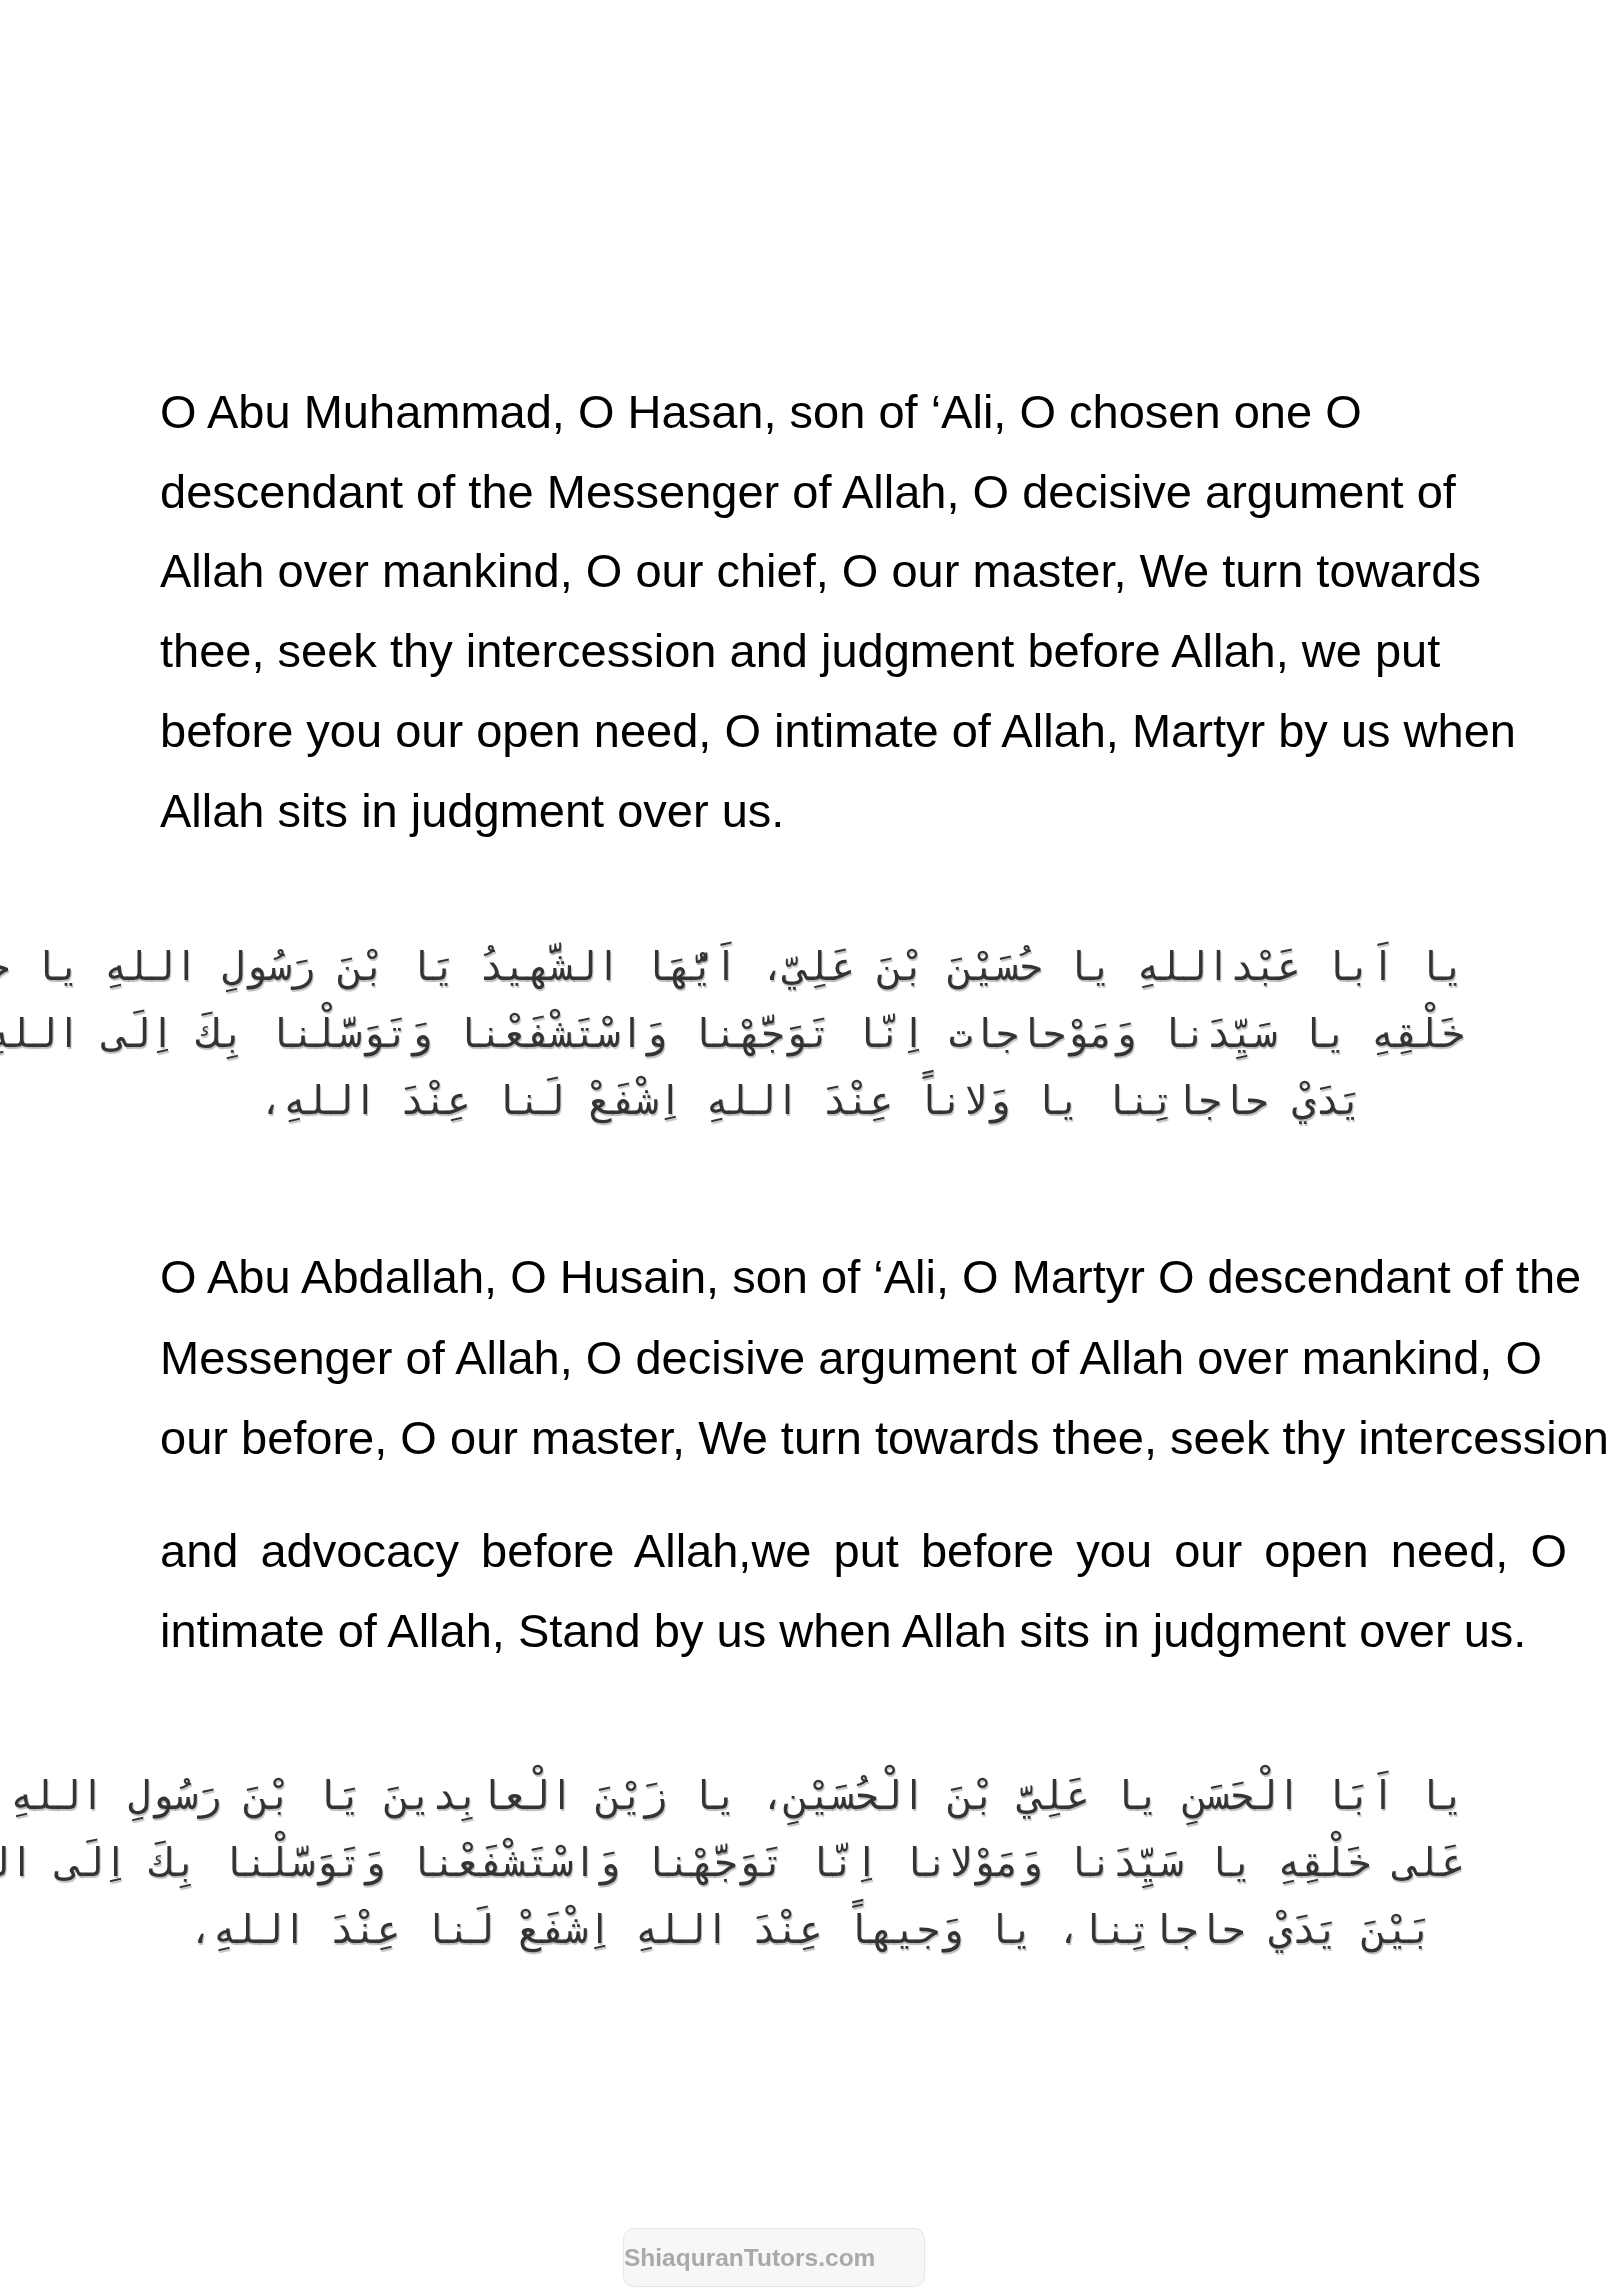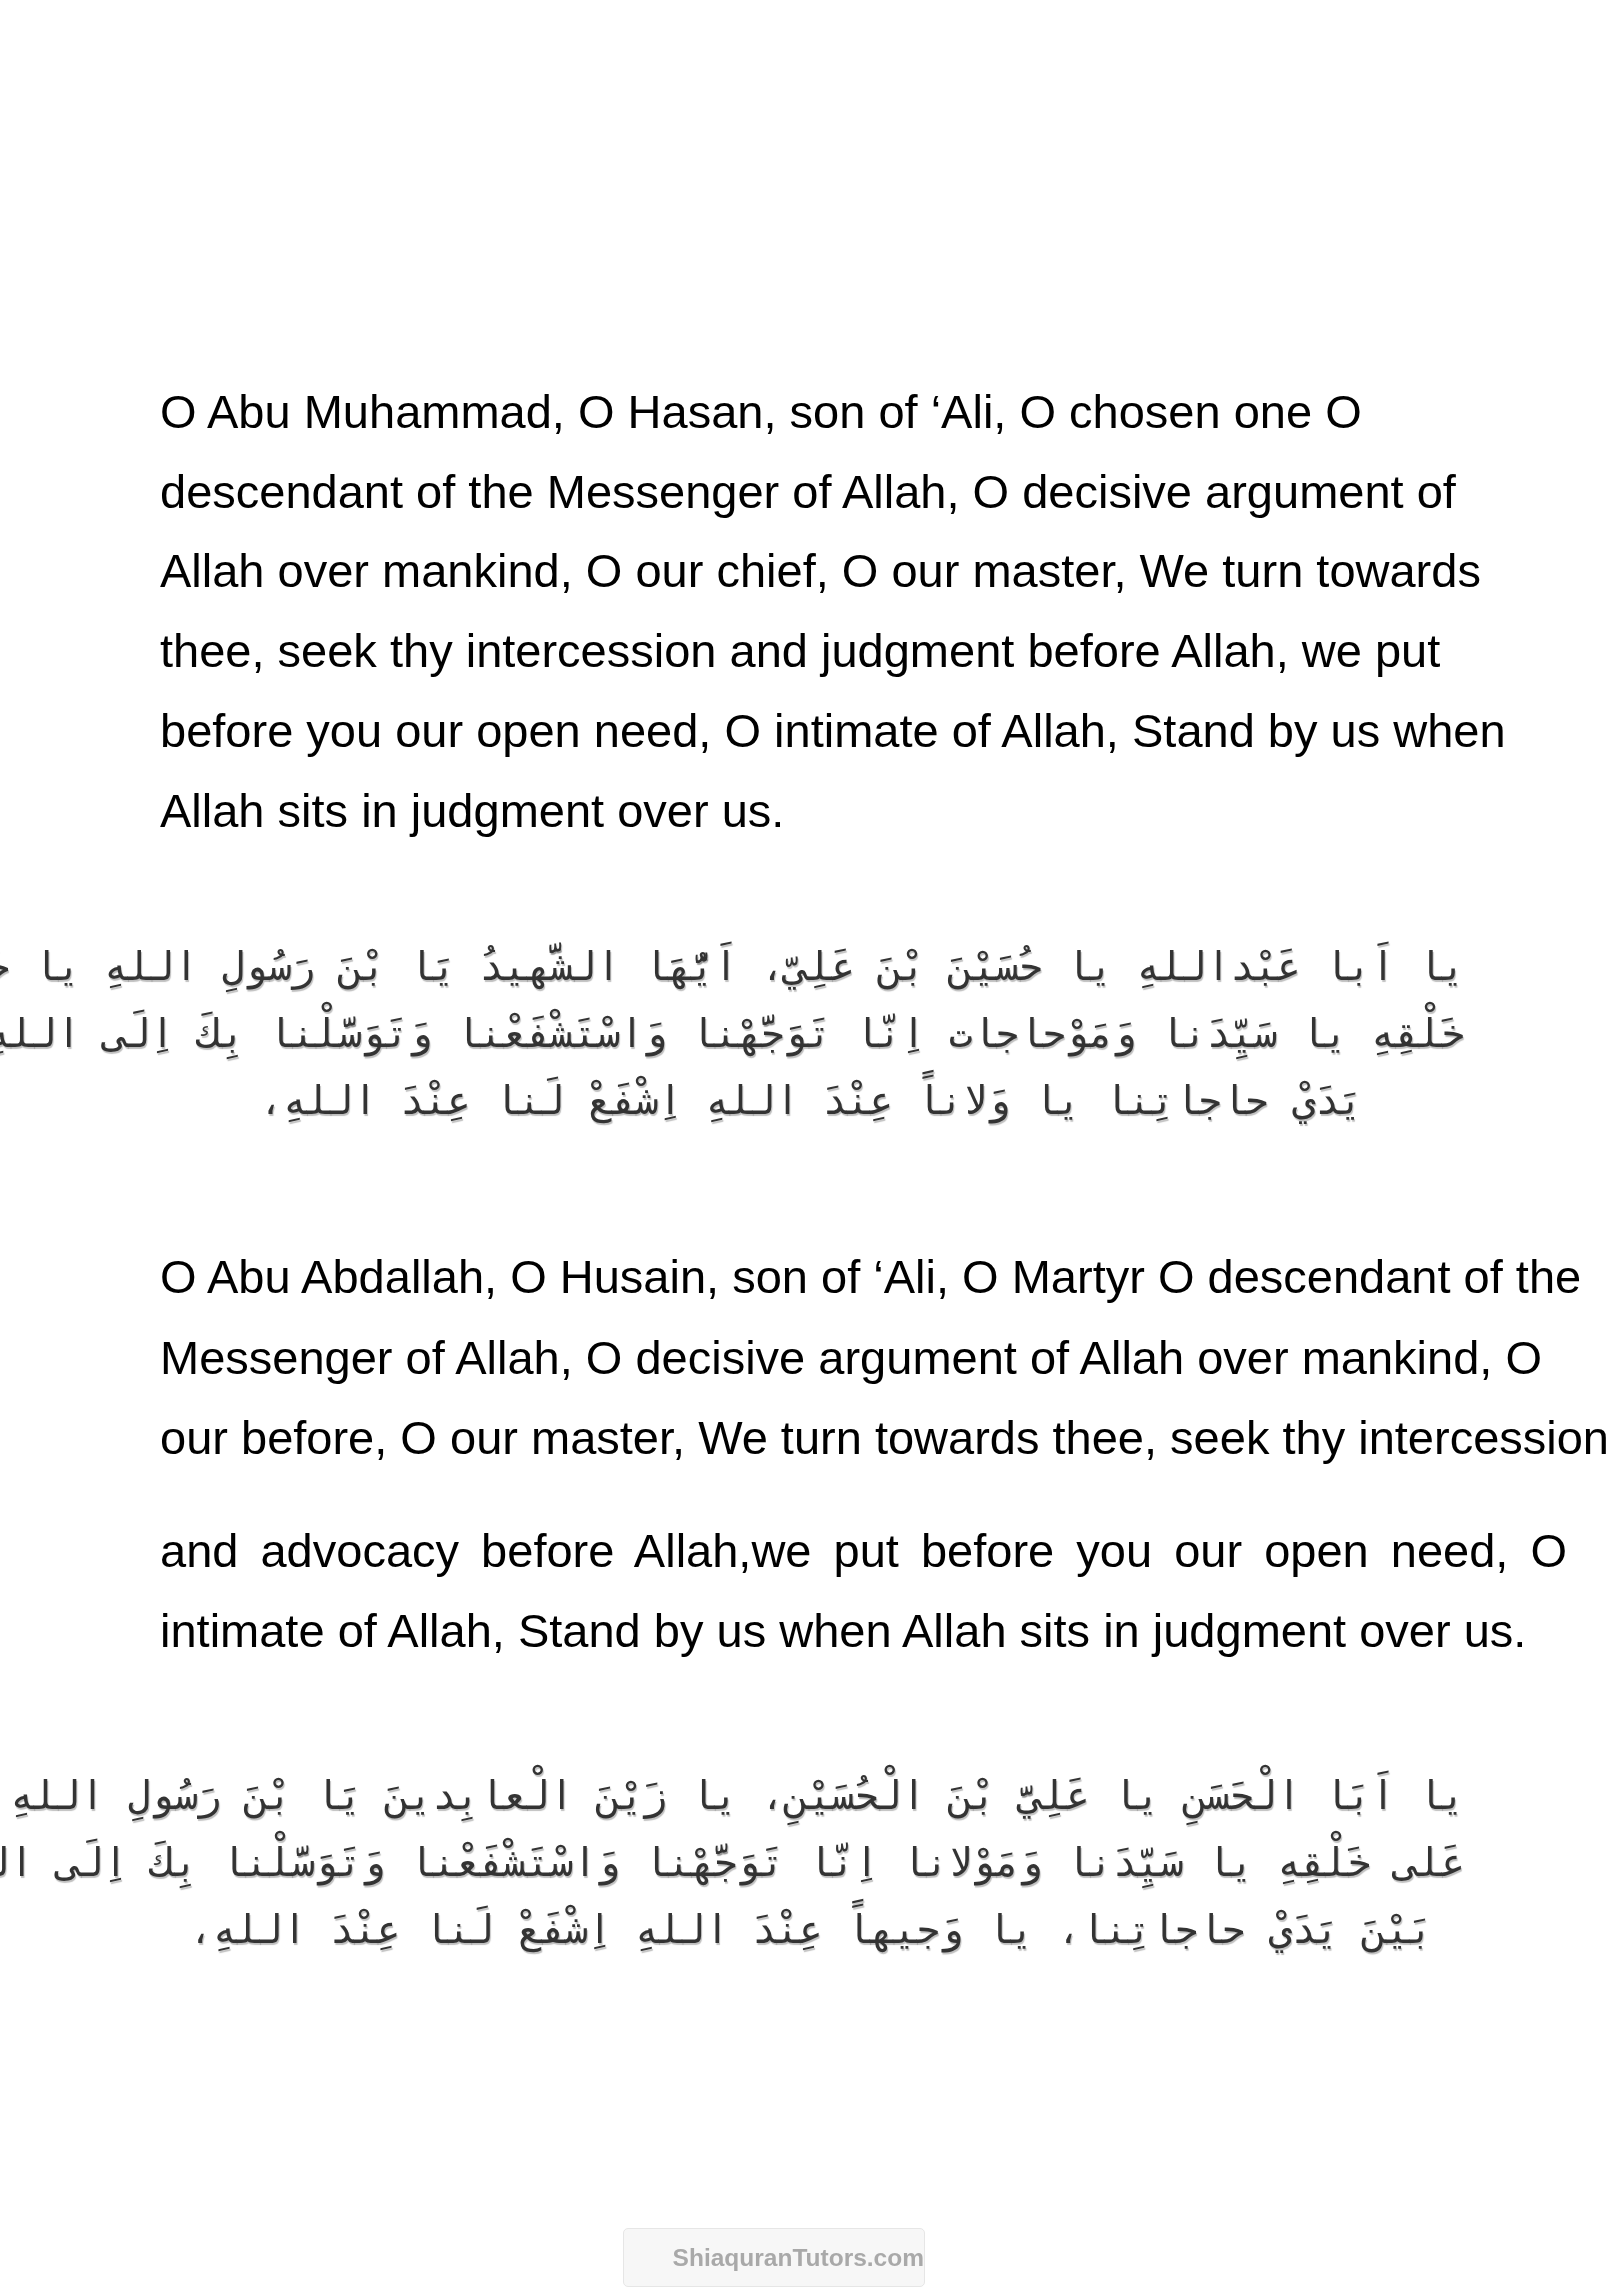--- a/index.html
+++ b/index.html
@@ -35,42 +35,42 @@
     white-space: nowrap;
   }
   .watermark {
     position: absolute;
     left: 623px;
     top: 2228px;
     width: 302px;
     height: 59px;
     background: #f7f7f7;
     border: 1px solid #e6e6e6;
-    border-radius: 5px;
+    border-radius: 11px;
     box-sizing: border-box;
     display: flex;
     align-items: center;
-    justify-content: flex-end;
+    justify-content: flex-start;
     font-family: "Liberation Sans", sans-serif;
     font-weight: bold;
     font-size: 24.5px;
     color: #a9a9a9;
   }
 </style>
 </head>
 <body>
 
 <div class="page">
 
   <div>
     <div class="en-line" style="top:388px">O Abu Muhammad, O Hasan, son of ‘Ali, O chosen one O</div>
     <div class="en-line" style="top:468px">descendant of the Messenger of Allah, O decisive argument of</div>
     <div class="en-line" style="top:547px">Allah over mankind, O our chief, O our master, We turn towards</div>
     <div class="en-line" style="top:627px">thee, seek thy intercession and judgment before Allah, we put</div>
-    <div class="en-line" style="top:707px">before you our open need, O intimate of Allah, Stand by us when</div>
+    <div class="en-line" style="top:707px">before you our open need, O intimate of Allah, Martyr by us when</div>
     <div class="en-line" style="top:787px">Allah sits in judgment over us.</div>
   </div>
 
   <div>
     <div class="ar-line" style="top:941px">يا اَبا عَبْداللهِ يا حُسَيْنَ بْنَ عَلِيّ، اَيُّهَا الشَّهيدُ يَا بْنَ رَسُولِ اللهِ يا حُجَّةَ اللهِ عَلى</div>
     <div class="ar-line" style="top:1008px">خَلْقِهِ يا سَيِّدَنا وَمَوْحاجات اِنّا تَوَجَّهْنا وَاسْتَشْفَعْنا وَتَوَسَّلْنا بِكَ اِلَى اللهِ وَقَدَّمْناكَ بَيْنَ</div>
     <div class="ar-line" style="top:1075px">يَدَيْ حاجاتِنا يا وَلاناً عِنْدَ اللهِ اِشْفَعْ لَنا عِنْدَ اللهِ،</div>
   </div>
 
   <div>

